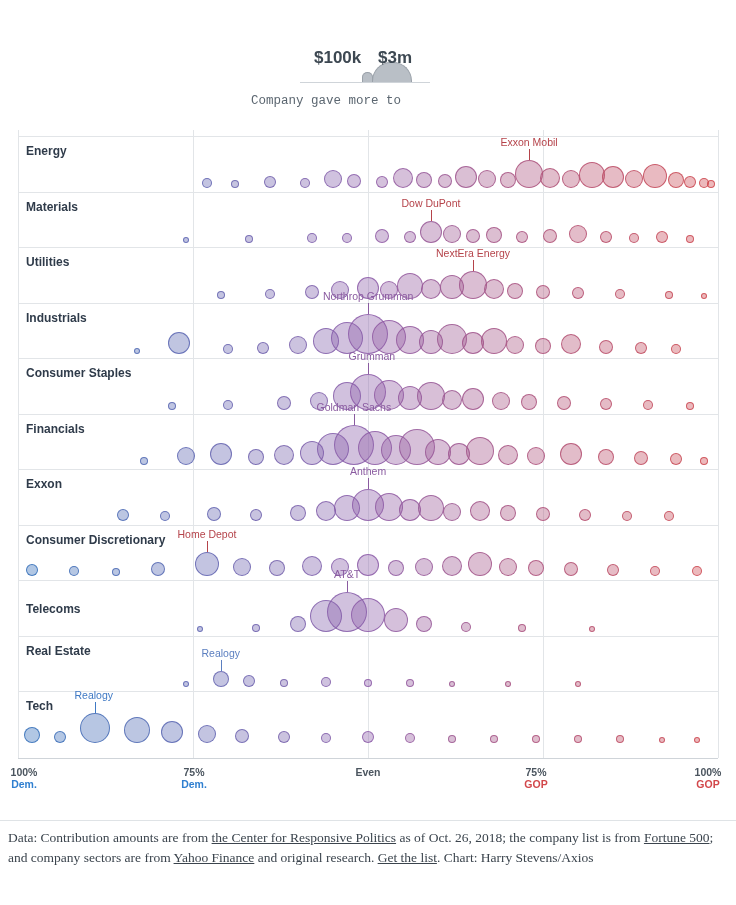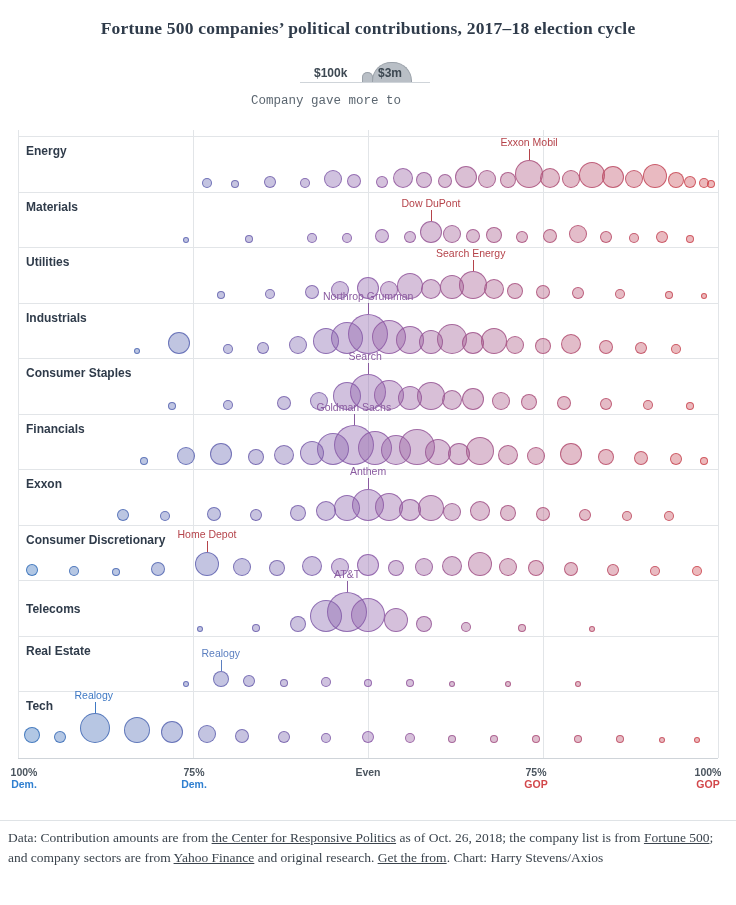--- a/index.html
+++ b/index.html
@@ -57,22 +57,22 @@
     bottom: 0;
     width: 38px;
     height: 19px;
     border-radius: 19px 19px 0 0;
     background: #b9bfc6;
     border: 1px solid #9aa1a9;
     border-bottom: none;
   }
   .legend .lbl {
     position: absolute;
-    bottom: 2px;
-    font-size: 12px;
+    bottom: 14px;
+    font-size: 17px;
     font-family: "Liberation Sans", sans-serif;
     color: #3d4852;
     font-weight: bold;
   }
   .legend .lbl.small { left: 14px; }
   .legend .lbl.big { left: 78px; color: #3d4852; }
   .legend-line {
     position: absolute;
     top: 82px;
     left: 300px;
@@ -221,21 +221,20 @@
   .footer a {
     color: #3b444d;
     text-decoration: underline;
   }
 </style>
 </head>
 <body>
 
 <div id="page">
 
-  <div class="title">Fortune 500 companies’ political contributions, 2017–18 election cycle</div>
 
   <div class="legend">
     <div class="lbl small">$100k</div>
     <div class="small-dot"></div>
     <div class="big-dot"></div>
     <div class="lbl big">$3m</div>
   </div>
   <div class="legend-line"></div>
 
   <div class="gave-more">Company gave more to</div>
@@ -460,25 +459,25 @@
       <div class="bubble" style="width: 8px; height: 8px; left: 532px; top: 604.5px; background: rgba(173, 81, 123, 0.38); border: 1px solid rgba(173, 81, 123, 0.85);"></div>
       <div class="bubble" style="width: 8px; height: 8px; left: 574px; top: 604.5px; background: rgba(181, 79, 112, 0.38); border: 1px solid rgba(181, 79, 112, 0.85);"></div>
       <div class="bubble" style="width: 8px; height: 8px; left: 616px; top: 604.5px; background: rgba(189, 76, 100, 0.38); border: 1px solid rgba(189, 76, 100, 0.85);"></div>
       <div class="bubble" style="width: 6px; height: 6px; left: 659px; top: 606.5px; background: rgba(197, 74, 89, 0.38); border: 1px solid rgba(197, 74, 89, 0.85);"></div>
       <div class="bubble" style="width: 6px; height: 6px; left: 694px; top: 606.5px; background: rgba(204, 71, 80, 0.38); border: 1px solid rgba(204, 71, 80, 0.85);"></div>
       <div class="annot-line" style="left: 529px; top: 18.5px; height: 11px; border-left-color: rgb(181, 67, 74);"></div>
       <div class="annot-text" style="color: rgb(181, 67, 74); top: 5.5px; left: 500.5px;">Exxon Mobil</div>
       <div class="annot-line" style="left: 431px; top: 80px; height: 11px; border-left-color: rgb(181, 67, 74);"></div>
       <div class="annot-text" style="color: rgb(181, 67, 74); top: 67px; left: 401.5px;">Dow DuPont</div>
       <div class="annot-line" style="left: 473px; top: 129.5px; height: 11px; border-left-color: rgb(181, 67, 74);"></div>
-      <div class="annot-text" style="color: rgb(181, 67, 74); top: 116.5px; left: 436px;">Search Energy</div>
+      <div class="annot-text" style="color: rgb(181, 67, 74); top: 116.5px; left: 436px;">NextEra Energy</div>
       <div class="annot-line" style="left: 368px; top: 173px; height: 11px; border-left-color: rgb(138, 91, 160);"></div>
       <div class="annot-text" style="color: rgb(138, 91, 160); top: 160px; left: 323px;">Northrop Grumman</div>
       <div class="annot-line" style="left: 368px; top: 232.5px; height: 11px; border-left-color: rgb(138, 91, 160);"></div>
-      <div class="annot-text" style="color: rgb(138, 91, 160); top: 219.5px; left: 348.5px;">Search</div>
+      <div class="annot-text" style="color: rgb(138, 91, 160); top: 219.5px; left: 348.5px;">Grumman</div>
       <div class="annot-line" style="left: 354px; top: 284px; height: 11px; border-left-color: rgb(138, 91, 160);"></div>
       <div class="annot-text" style="color: rgb(138, 91, 160); top: 271px; left: 316.5px;">Goldman Sachs</div>
       <div class="annot-line" style="left: 368px; top: 347.5px; height: 11px; border-left-color: rgb(138, 91, 160);"></div>
       <div class="annot-text" style="color: rgb(138, 91, 160); top: 334.5px; left: 350px;">Anthem</div>
       <div class="annot-line" style="left: 207px; top: 411px; height: 11px; border-left-color: rgb(181, 67, 74);"></div>
       <div class="annot-text" style="color: rgb(181, 67, 74); top: 398px; left: 177.5px;">Home Depot</div>
       <div class="annot-line" style="left: 347px; top: 450.5px; height: 11px; border-left-color: rgb(138, 91, 160);"></div>
       <div class="annot-text" style="color: rgb(138, 91, 160); top: 437.5px; left: 334px;">AT&amp;T</div>
       <div class="annot-line" style="left: 221px; top: 530px; height: 11px; border-left-color: rgb(91, 127, 192);"></div>
       <div class="annot-text" style="color: rgb(91, 127, 192); top: 517px; left: 201.5px;">Realogy</div>
@@ -504,16 +503,16 @@
         <span class="l2" style="color: rgb(210, 71, 74);">GOP</span>
       </div>
       <div class="tick" style="left: 678px; width: 60px; top: 4px;">
         <span class="l1">100%</span>
         <span class="l2" style="color: rgb(210, 71, 74);">GOP</span>
       </div>
     </div>
 
   <div class="footer-sep"></div>
   <div class="footer">
-    <span>Data: Contribution amounts are from </span><a href="#">the Center for Responsive Politics</a><span> as of Oct. 26, 2018; the company list is from </span><a href="#">Fortune 500</a><span>; and company sectors are from </span><a href="#">Yahoo Finance</a><span> and original research. </span><a href="#">Get the from</a><span>. Chart: Harry Stevens/Axios</span>
+    <span>Data: Contribution amounts are from </span><a href="#">the Center for Responsive Politics</a><span> as of Oct. 26, 2018; the company list is from </span><a href="#">Fortune 500</a><span>; and company sectors are from </span><a href="#">Yahoo Finance</a><span> and original research. </span><a href="#">Get the list</a><span>. Chart: Harry Stevens/Axios</span>
   </div>
 
 </div>
 
 </body></html>

